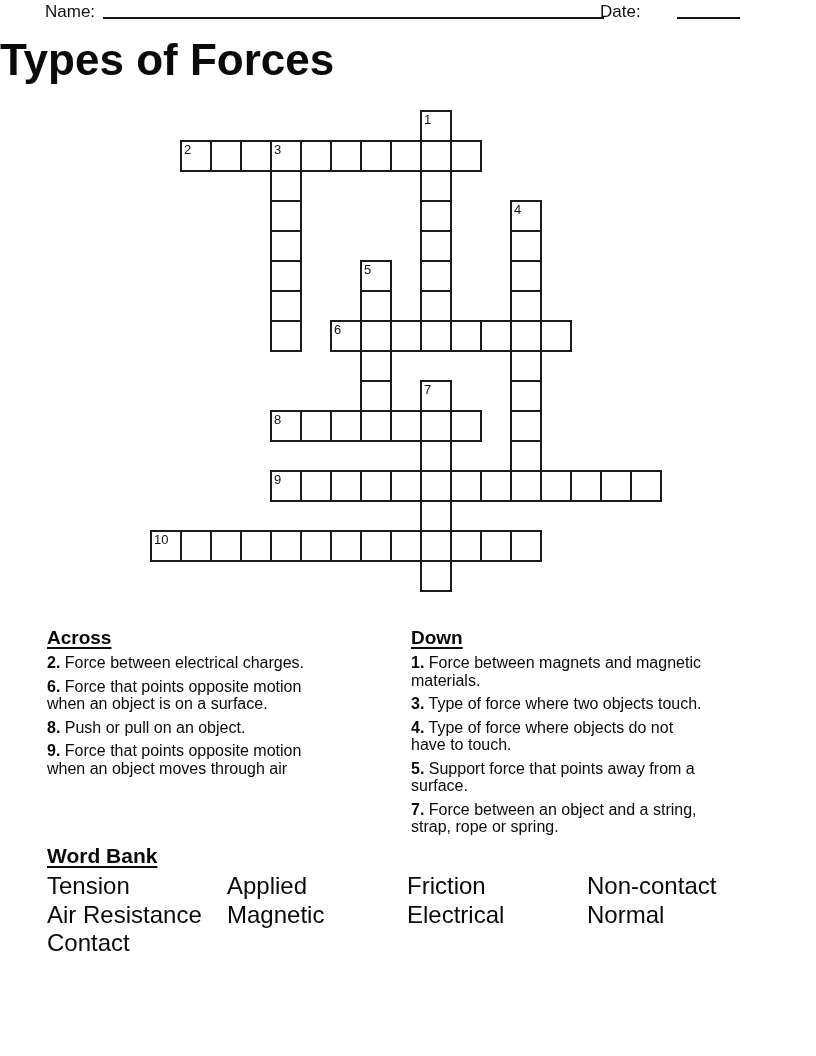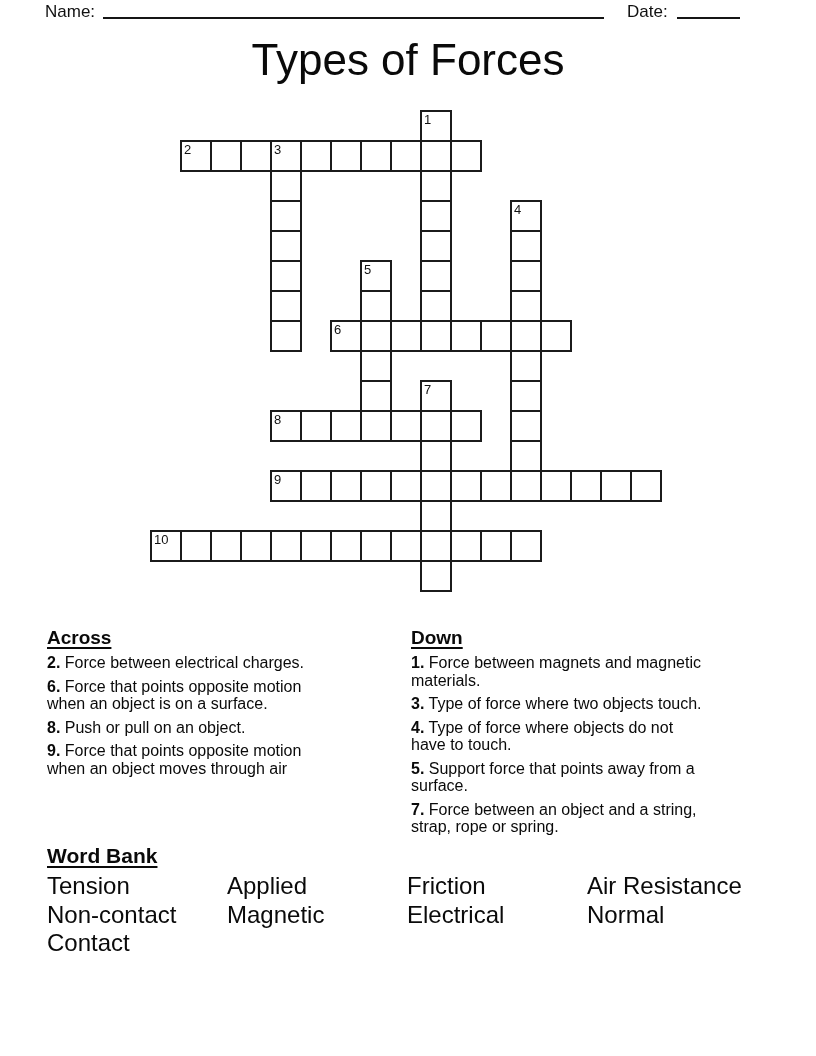--- a/index.html
+++ b/index.html
@@ -14,39 +14,39 @@
   }
   
   .hdr-label {
     position: absolute;
     font-size: 17px;
     line-height: 19px;
     top: 2px;
     color: #111;
   }
   .name-label { left: 45px; }
-  .date-label { left: 627px; }
+  .date-label { left: 600px; }
   .blank-line {
     position: absolute;
     top: 0;
     height: 17px;
     border-bottom: 2px solid #151515;
   }
   .name-line { left: 103px; width: 501px; }
   .date-line { left: 677px; width: 63px; }
   
   .title {
     position: absolute;
     left: 0;
     right: 0;
     top: 36px;
-    text-align: center;
+    text-align: left;
     font-size: 44px;
     line-height: 48px;
-    font-weight: 400;
+    font-weight: 700;
     color: #0a0a0a;
     letter-spacing: 0;
   }
   
   .grid {
     position: absolute;
     left: 150px;
     top: 110px;
     width: 512px;
     height: 482px;
@@ -247,22 +247,22 @@
 strap, rope or spring.</span></div>
       </div>
   </div>
 
   <div class="wordbank">
     <div class="wb-heading">Word Bank</div>
     <div class="wb-grid">
         <div class="wb-item">Tension</div>
         <div class="wb-item">Applied</div>
         <div class="wb-item">Friction</div>
+        <div class="wb-item">Non-contact</div>
         <div class="wb-item">Air Resistance</div>
-        <div class="wb-item">Non-contact</div>
         <div class="wb-item">Magnetic</div>
         <div class="wb-item">Electrical</div>
         <div class="wb-item">Normal</div>
         <div class="wb-item">Contact</div>
       </div>
   </div>
 
 </div>
 
 </body></html>

